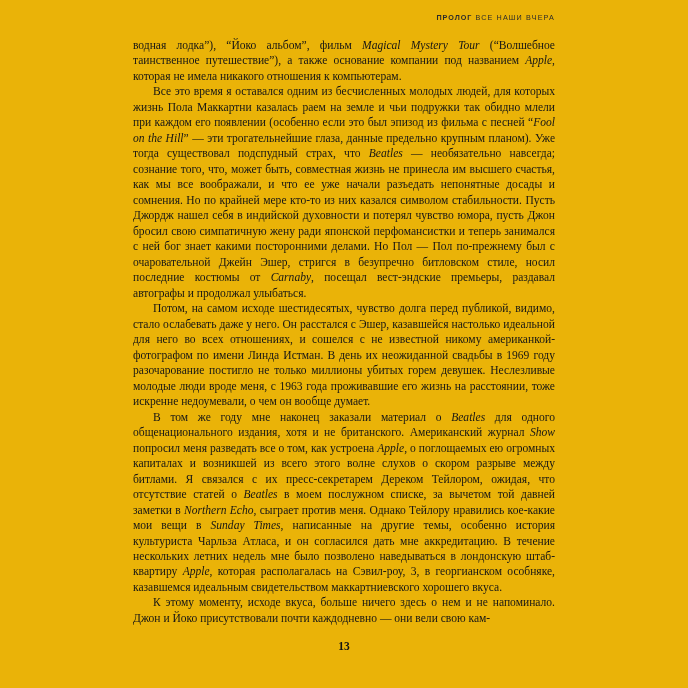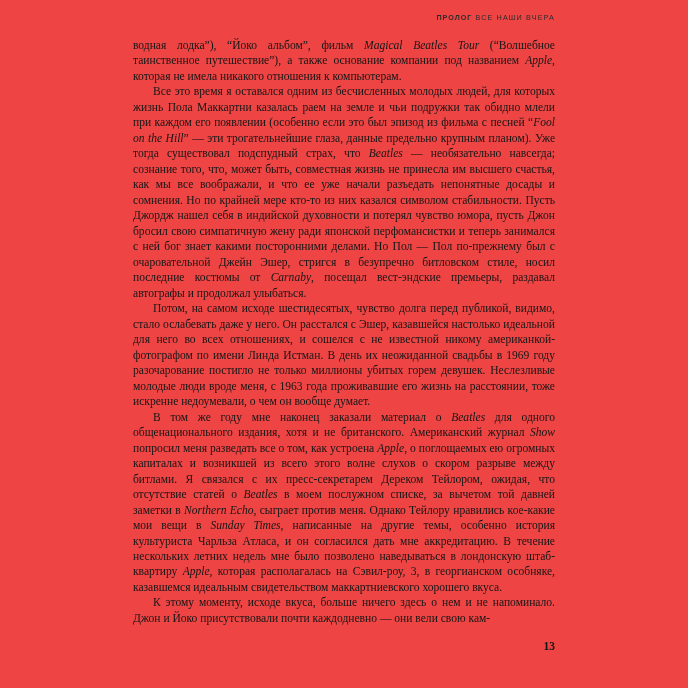--- a/index.html
+++ b/index.html
@@ -12,21 +12,21 @@
     background: #ffffff;
     font-family: "Liberation Serif", "DejaVu Serif", serif;
     color: #1a1a1a;
     overflow: hidden;
   }
 
   .page {
     position: relative;
     width: 688px;
     height: 688px;
-    background: #ef4444;
+    background: #eab308;
   }
 
   
   .running-head {
     position: absolute;
     top: 14px;
     left: 133px;
     width: 422px;
     text-align: right;
     font-family: "Liberation Sans", "DejaVu Sans", sans-serif;
@@ -71,39 +71,39 @@
   .textblock em {
     font-style: italic;
   }
 
   
   .folio {
     position: absolute;
     left: 133px;
     width: 422px;
     top: 641px;
-    text-align: right;
+    text-align: center;
     font-family: "Liberation Serif", "DejaVu Serif", serif;
     font-weight: 700;
     font-size: 11.5px;
     color: #141414;
     line-height: 1;
   }
 </style>
 </head>
 <body>
 
 <div class="page">
 
   <div class="running-head">
     <span class="rh-strong">ПРОЛОГ</span><span>&nbsp;</span><span class="rh-rest">ВСЕ НАШИ ВЧЕРА</span>
   </div>
 
   <div class="textblock">
-    <p class="noindent"><span>водная лодка”), “Йоко альбом”, фильм </span><i>Magical Beatles Tour</i><span> (“Волшебное таинственное путешествие”), а также основание компании под названием </span><i>Apple</i><span>, которая не имела никакого отношения к компьютерам.</span></p>
+    <p class="noindent"><span>водная лодка”), “Йоко альбом”, фильм </span><i>Magical Mystery Tour</i><span> (“Волшебное таинственное путешествие”), а также основание компании под названием </span><i>Apple</i><span>, которая не имела никакого отношения к компьютерам.</span></p>
     <p><span>Все это время я оставался одним из бесчисленных молодых людей, для которых жизнь Пола Маккартни казалась раем на земле и чьи подружки так обидно млели при каждом его появлении (особенно если это был эпизод из фильма с песней “</span><i>Fool on the Hill</i><span>” — эти трогательнейшие глаза, данные предельно крупным планом). Уже тогда существовал подспудный страх, что </span><i>Beatles</i><span> — необязательно навсегда; сознание того, что, может быть, совместная жизнь не принесла им высшего счастья, как мы все воображали, и что ее уже начали разъедать непонятные досады и сомнения. Но по крайней мере кто-то из них казался символом стабильности. Пусть Джордж нашел себя в индийской духовности и потерял чувство юмора, пусть Джон бросил свою симпатичную жену ради японской перфомансистки и теперь занимался с ней бог знает какими посторонними делами. Но Пол — Пол по-прежнему был с очаровательной Джейн Эшер, стригся в безупречно битловском стиле, носил последние костюмы от </span><i>Carnaby</i><span>, посещал вест-эндские премьеры, раздавал автографы и продолжал улыбаться.</span></p>
     <p><span>Потом, на самом исходе шестидесятых, чувство долга перед публикой, видимо, стало ослабевать даже у него. Он расстался с Эшер, казавшейся настолько идеальной для него во всех отношениях, и сошелся с не известной никому американкой-фотографом по имени Линда Истман. В день их неожиданной свадьбы в 1969 году разочарование постигло не только миллионы убитых горем девушек. Неслезливые молодые люди вроде меня, с 1963 года проживавшие его жизнь на расстоянии, тоже искренне недоумевали, о чем он вообще думает.</span></p>
     <p><span>В том же году мне наконец заказали материал о </span><i>Beatles</i><span> для одного общенационального издания, хотя и не британского. Американский журнал </span><i>Show</i><span> попросил меня разведать все о том, как устроена </span><i>Apple</i><span>, о поглощаемых ею огромных капиталах и возникшей из всего этого волне слухов о скором разрыве между битлами. Я связался с их пресс-секретарем Дереком Тейлором, ожидая, что отсутствие статей о </span><i>Beatles</i><span> в моем послужном списке, за вычетом той давней заметки в </span><i>Northern Echo</i><span>, сыграет против меня. Однако Тейлору нравились кое-какие мои вещи в </span><i>Sunday Times</i><span>, написанные на другие темы, особенно история культуриста Чарльза Атласа, и он согласился дать мне аккредитацию. В течение нескольких летних недель мне было позволено наведываться в лондонскую штаб-квартиру </span><i>Apple</i><span>, которая располагалась на Сэвил-роу, 3, в георгианском особняке, казавшемся идеальным свидетельством маккартниевского хорошего вкуса.</span></p>
     <p><span>К этому моменту, исходе вкуса, больше ничего здесь о нем и не напоминало. Джон и Йоко присутствовали почти каждодневно — они вели свою кам-</span></p>
   </div>
 
   <div class="folio">13</div>
 
 </div>
 

